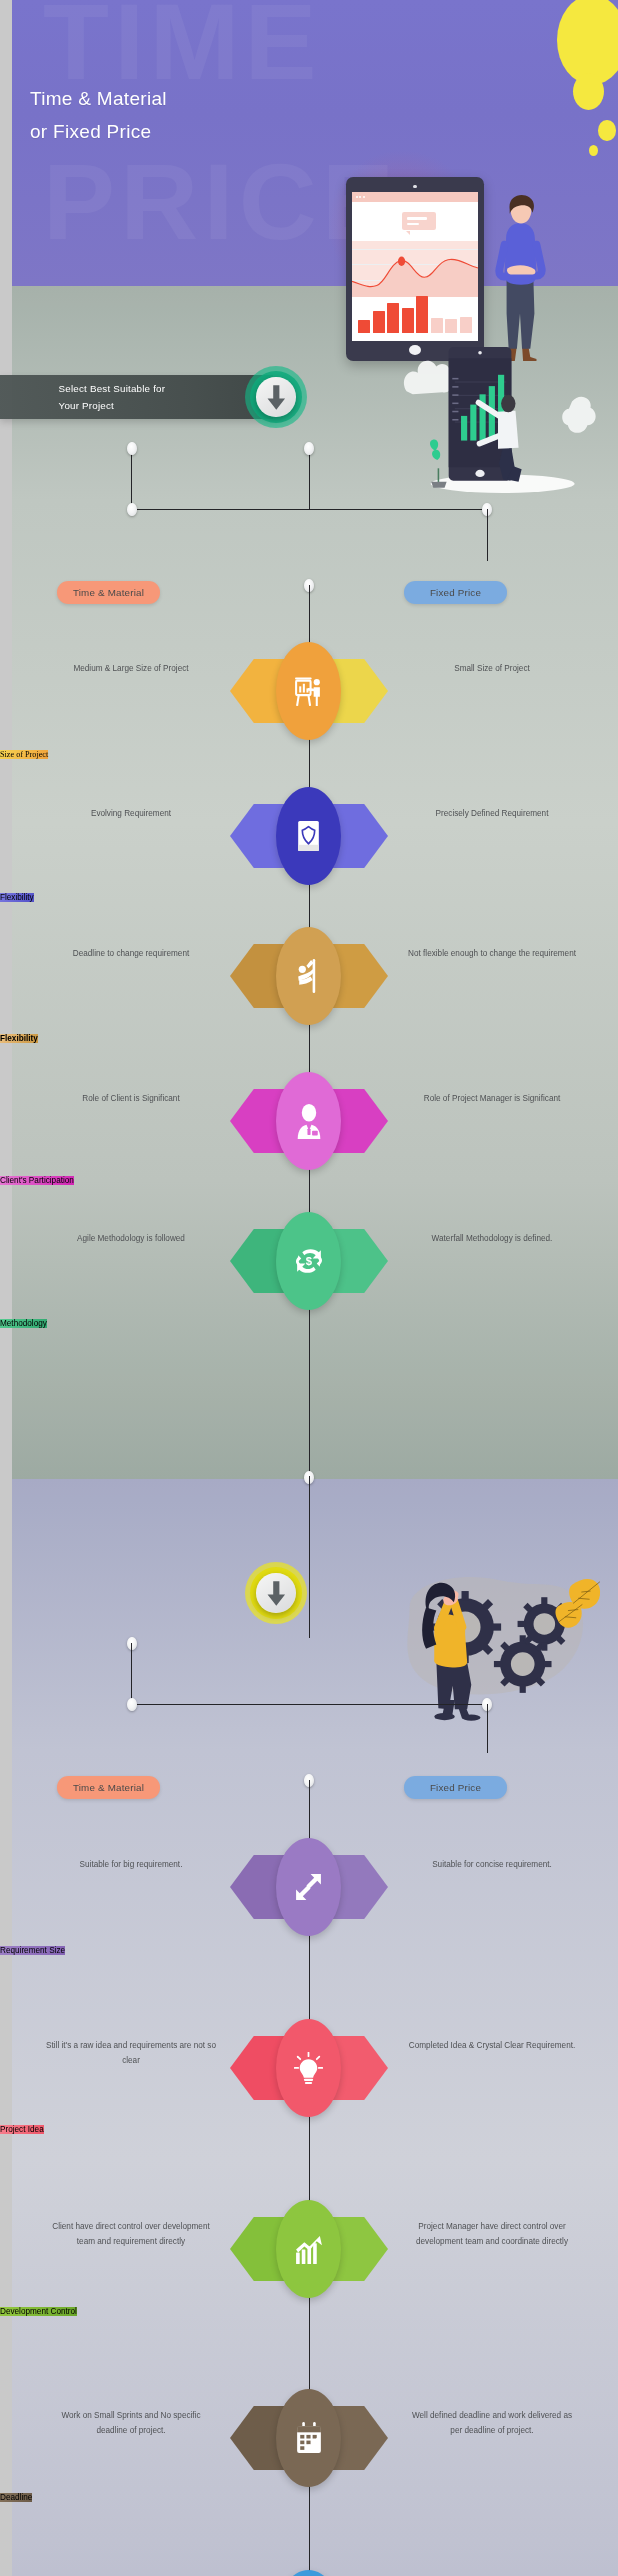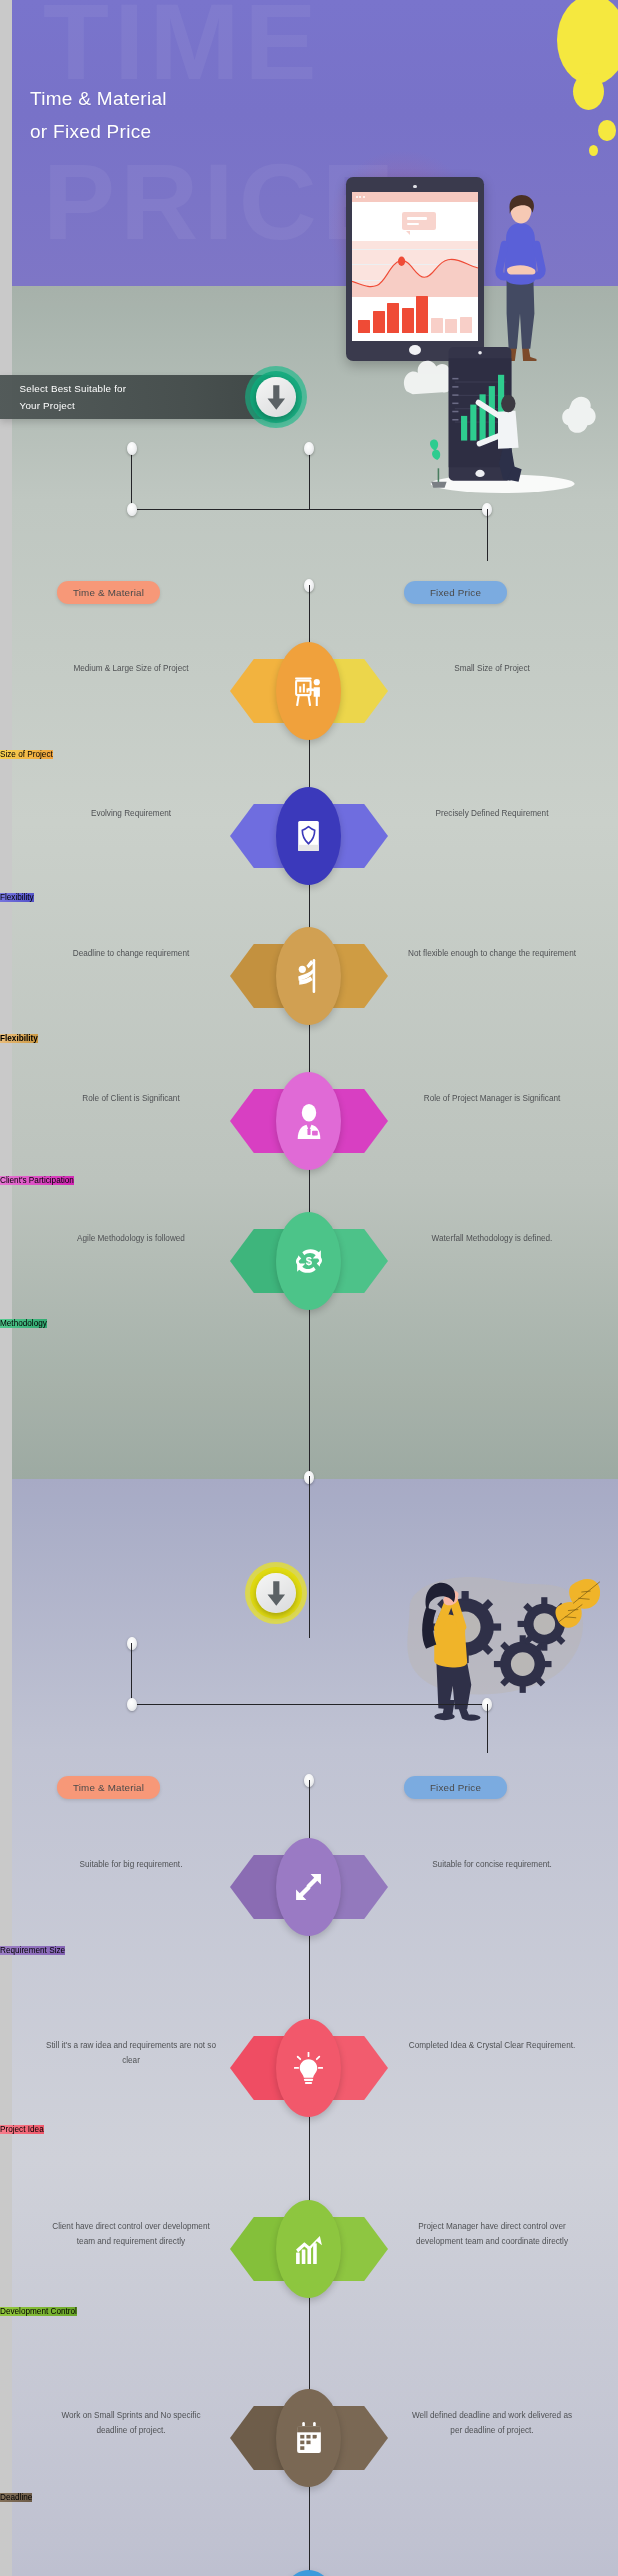--- a/index.html
+++ b/index.html
@@ -82,21 +82,21 @@
   .h-person { position:absolute; left:492px; top:191px; width:57px; height:170px; }
 
   
   .banner {
     position:absolute; left:0; height:44px; width:273px;
     display:flex; align-items:center;
     background: linear-gradient(90deg, rgba(78,86,85,.96) 0%, rgba(68,76,75,.97) 70%, rgba(62,70,69,.98) 100%);
     box-shadow: 0 2.6px 7.2px rgba(0,0,0,.17);
   }
   .banner .btext {
-    color:#fff; font-size:9.8px; line-height:1.75; padding-left:19.6px; letter-spacing:0.2px;
+    color:#fff; font-size:9.8px; line-height:1.75; padding-left:19.6px; letter-spacing:0.2px;margin-left:39px;
   }
   .dlbtn { position:absolute; width:62px; height:62px; }
   .dlbtn .halo { position:absolute; inset:0; border-radius:50%; }
   .dlbtn .halo.h1 { inset:0;   opacity:.62; }
   .dlbtn .halo.h2 { inset:4.6px; opacity:.85; }
   .dlbtn .disc {
     position:absolute; inset:11.3px; border-radius:50%;
     background: linear-gradient(145deg,#f6f6f6,#d9dadb);
     box-shadow: 0 2.6px 6.2px rgba(0,0,0,.28);
     display:flex; align-items:center; justify-content:center;
@@ -409,21 +409,21 @@
       <rect x="7" y="38" width="4" height="20" transform="rotate(9 9 38)"></rect>
       <rect x="26" y="38" width="4" height="20" transform="rotate(-9 28 38)"></rect>
       <circle cx="44" cy="12" r="6"></circle>
       <path d="M38 22 h12 v18 h-4 v18 h-4 v-18 h-4 z"></path>
       <rect x="26" y="24" width="16" height="5" rx="2.5" transform="rotate(6 34 26)"></rect>
     </svg>
       </div>
       <div class="txtL">Medium &amp; Large Size of Project</div>
       <div class="txtR">Small Size of Project</div>
     </div>
-    <div class="label" style="position: absolute; top: 750px; background: linear-gradient(120deg, rgb(246, 212, 81), rgb(240, 161, 60));">Size of Project</div>
+    <div class="label" style="position: absolute; top: 750px; background: linear-gradient(120deg, rgb(246, 212, 81), rgb(240, 161, 60)); font-family: Liberation Serif, serif;">Size of Project</div>
     <div class="row" style="top: 804px;">
       <div class="hexL" style="background: rgb(111, 109, 223);"></div>
       <div class="hexR" style="background: rgb(111, 109, 223);"></div>
       <div class="oval" style="background: rgb(59, 57, 187);">
         <svg width="25" height="32" viewBox="0 0 48 62" fill="#fff">
       <rect x="4" y="2" width="40" height="58" rx="3"></rect>
       <rect x="4" y="48" width="40" height="12" fill="#e6e6e6"></rect>
       <path d="M24 13 C30 18 36 20 36 20 C36 34 30 41 24 46 C18 41 12 34 12 20 C12 20 18 18 24 13Z" fill="none" stroke="#3b39bb" stroke-width="3.2"></path>
     </svg>
       </div>

